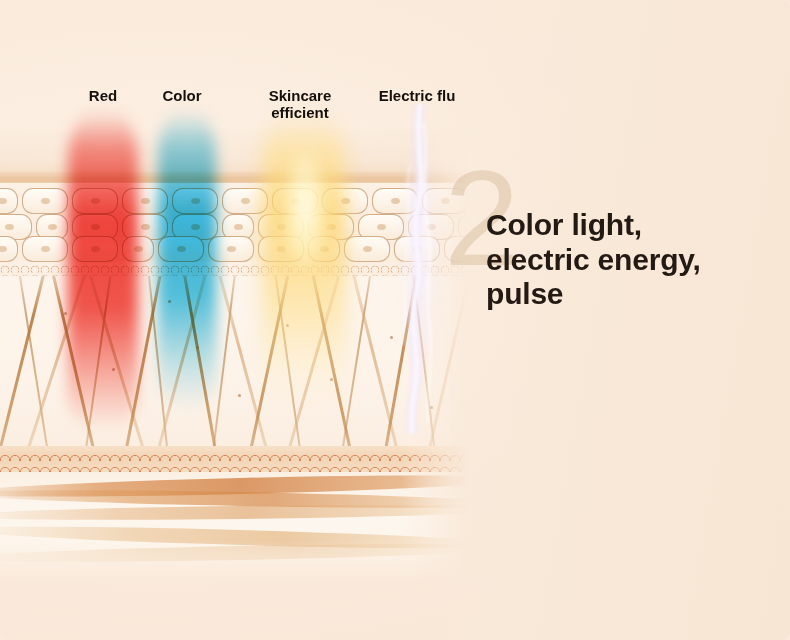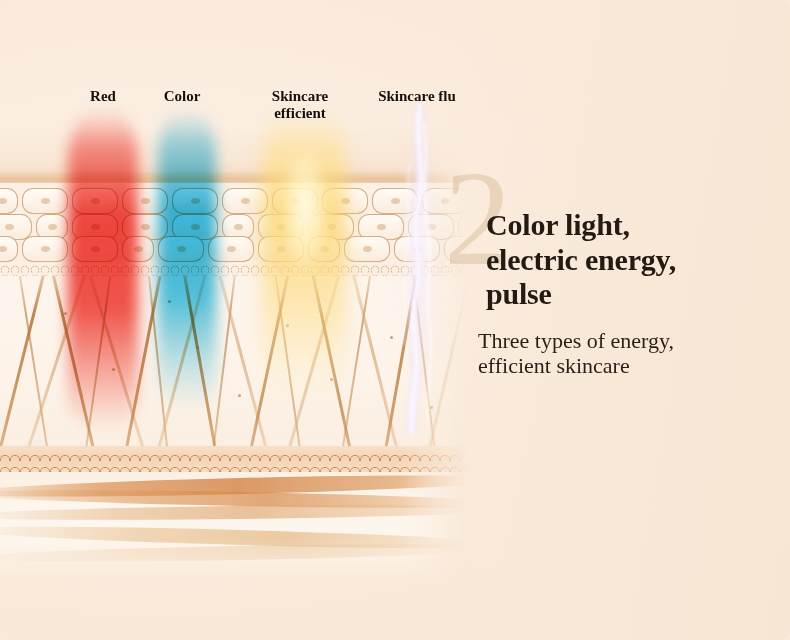--- a/index.html
+++ b/index.html
@@ -6,21 +6,21 @@
     margin: 0;
     padding: 0;
     background: #faeadb;
   }
   .stage {
     position: relative;
     width: 790px;
     height: 640px;
     overflow: hidden;
     background: #faeadb;
-    font-family: Liberation Serif, serif;
+    font-family: Liberation Sans, sans-serif;
     border-radius: 9px;
   }
 
   
   .bg-base {
     position: absolute;
     inset: 0;
     background:
       radial-gradient(120% 80% at 20% 40%, #fdf2e7 0%, #faeadb 55%, #f9e7d6 100%);
   }
@@ -443,25 +443,23 @@
       <path d="M40 0 C 34 40, 46 66, 38 100 C 30 134, 44 154, 36 188 C 28 222, 42 248, 34 290 C 30 310, 33 322, 31 330" fill="none" stroke="#efe6ff" stroke-width="12" stroke-linecap="round" opacity="0.38"></path>
       <path d="M44 20 C 50 58, 40 86, 48 124 C 54 156, 44 182, 50 224 C 54 256, 46 282, 48 318" fill="none" stroke="#ffffff" stroke-width="2.6" stroke-linecap="round" opacity="0.6"></path>
       <path d="M30 60 C 24 92, 32 116, 26 150 C 21 180, 28 204, 24 240" fill="none" stroke="#ffffff" stroke-width="2" stroke-linecap="round" opacity="0.45"></path>
     </svg>
   </div>
 
   <div class="label red-l">Red</div>
   <div class="label blue-l">Color</div>
   <div class="label abs-l">Skincare
 efficient</div>
-  <div class="label elec-l">Skincare flu</div>
+  <div class="label elec-l">Electric flu</div>
 
   <div class="watermark">2</div>
 
   <div class="copy">
     <h1 class="headline">Color light,
 electric energy,
 pulse</h1>
-    <p class="subhead">Three types of energy,
-efficient skincare</p>
   </div>
 
 </div>
 
 </body></html>

